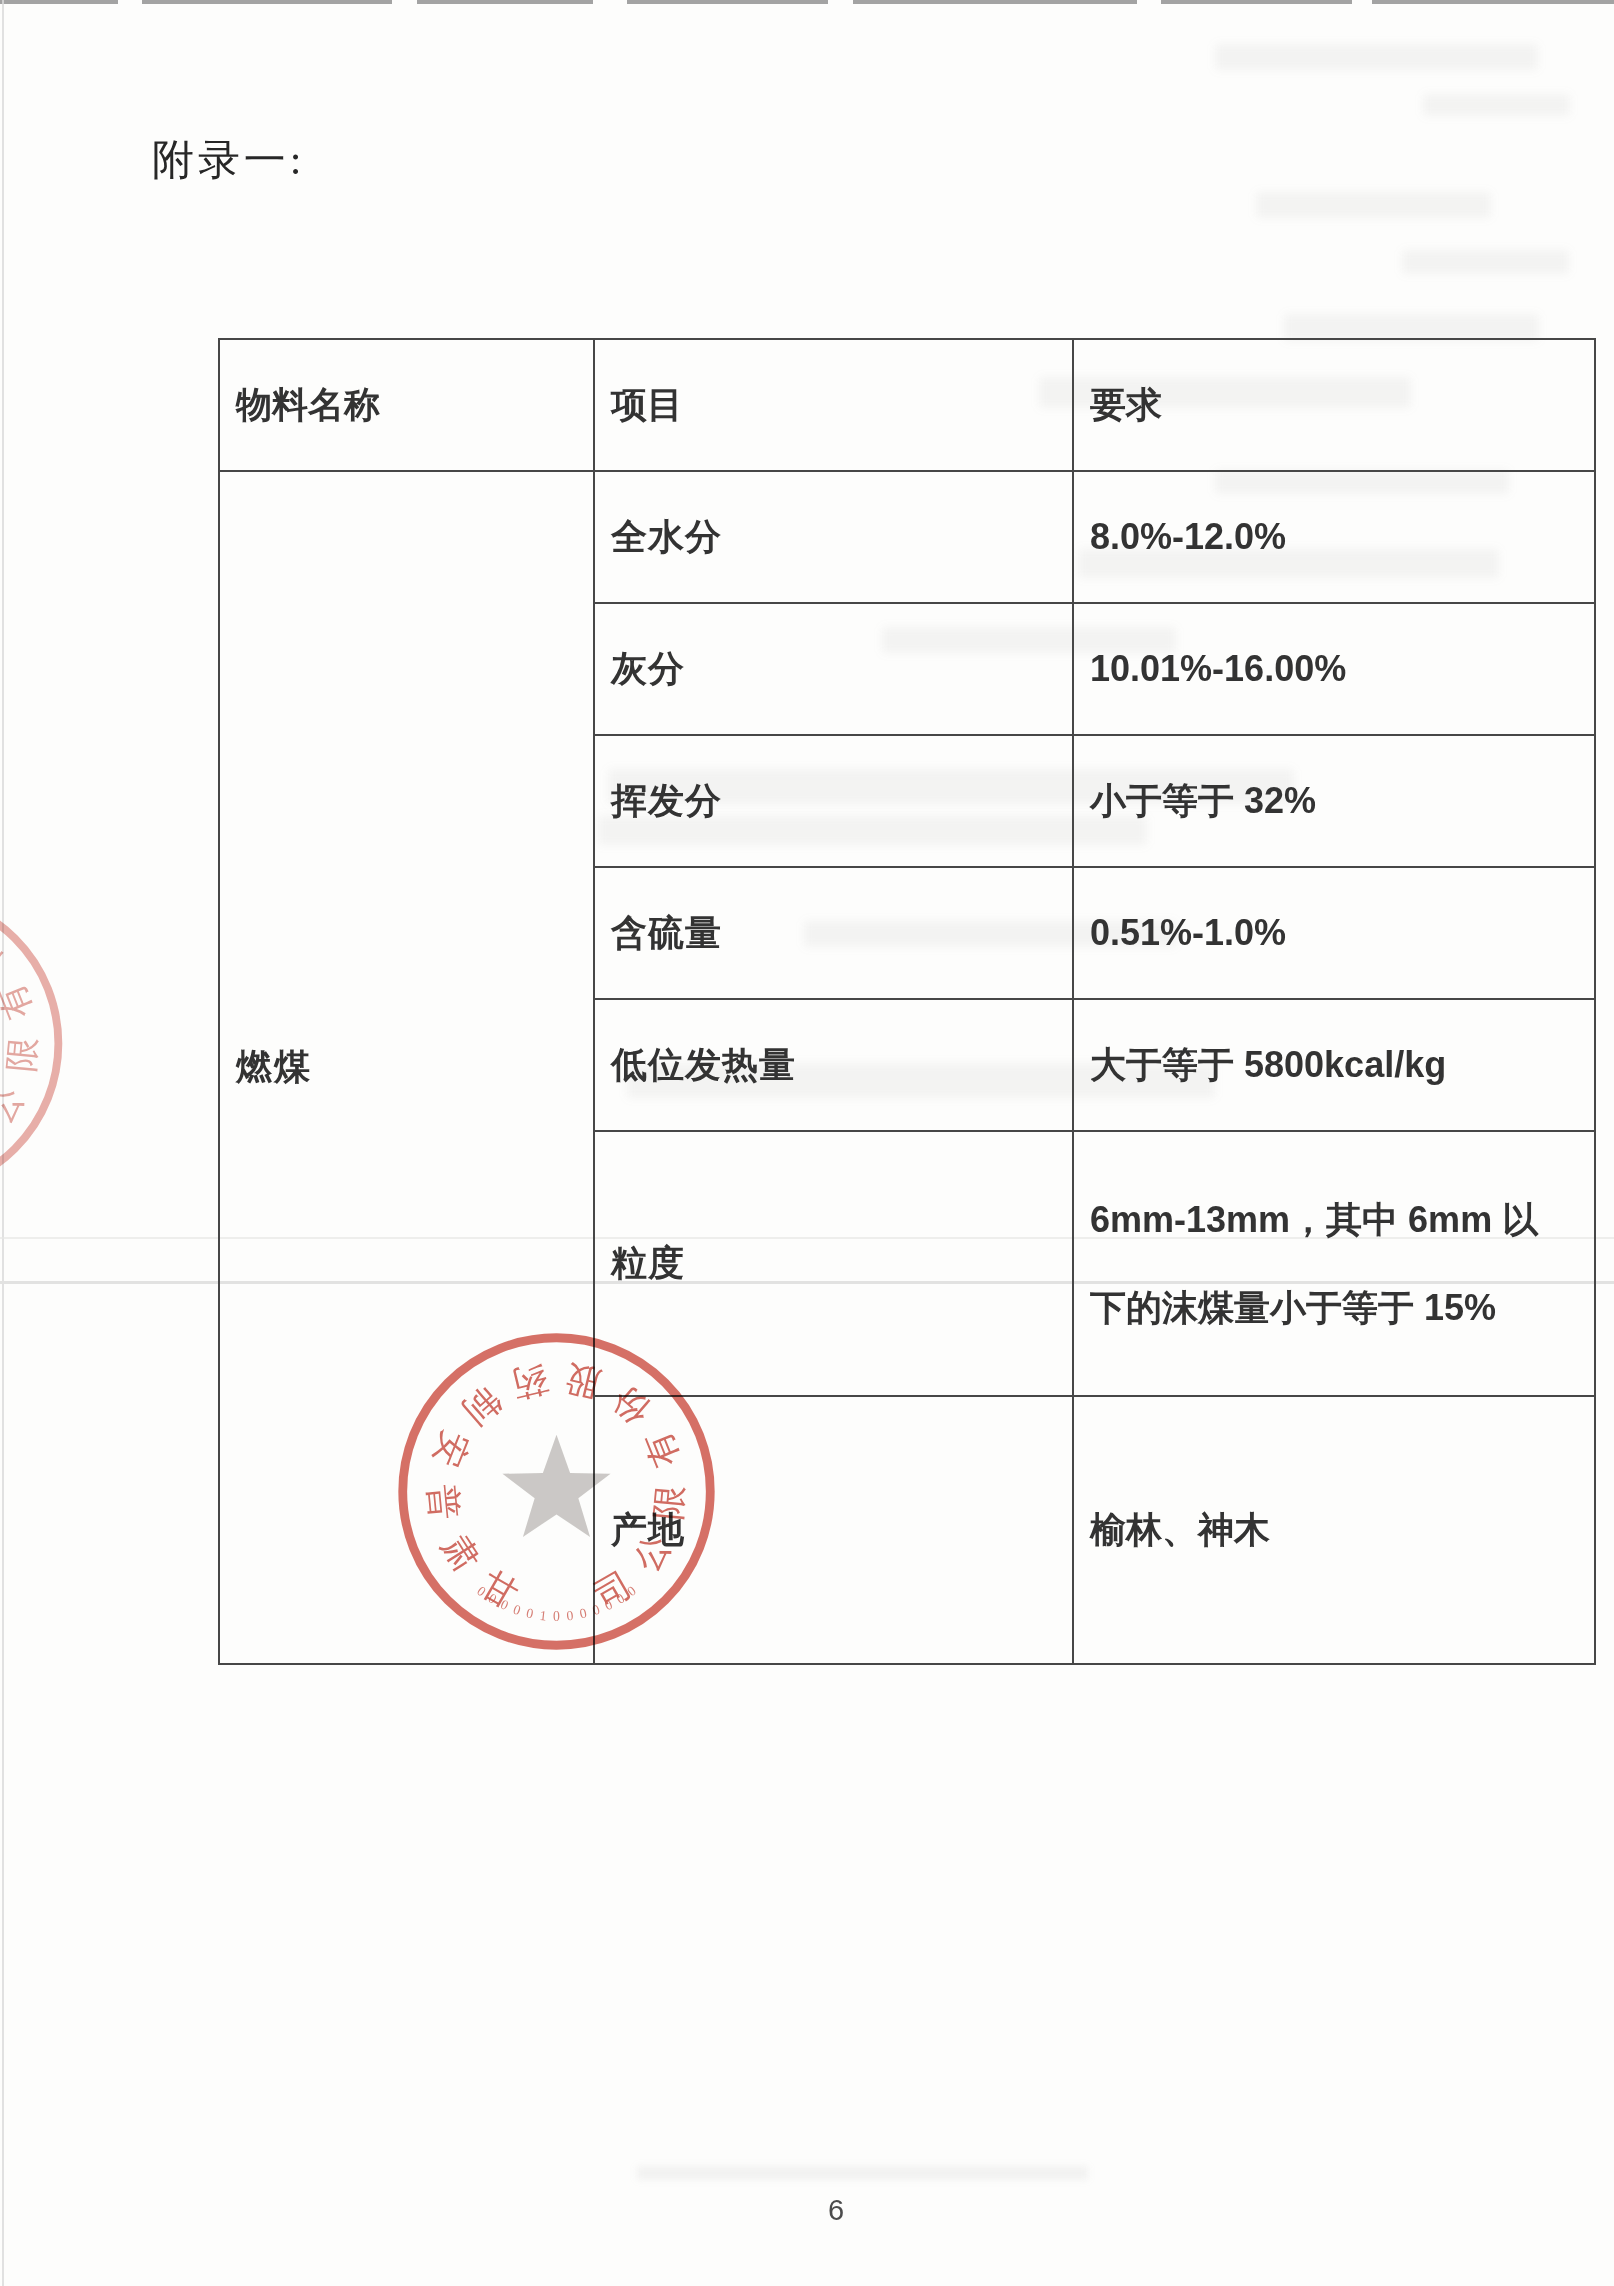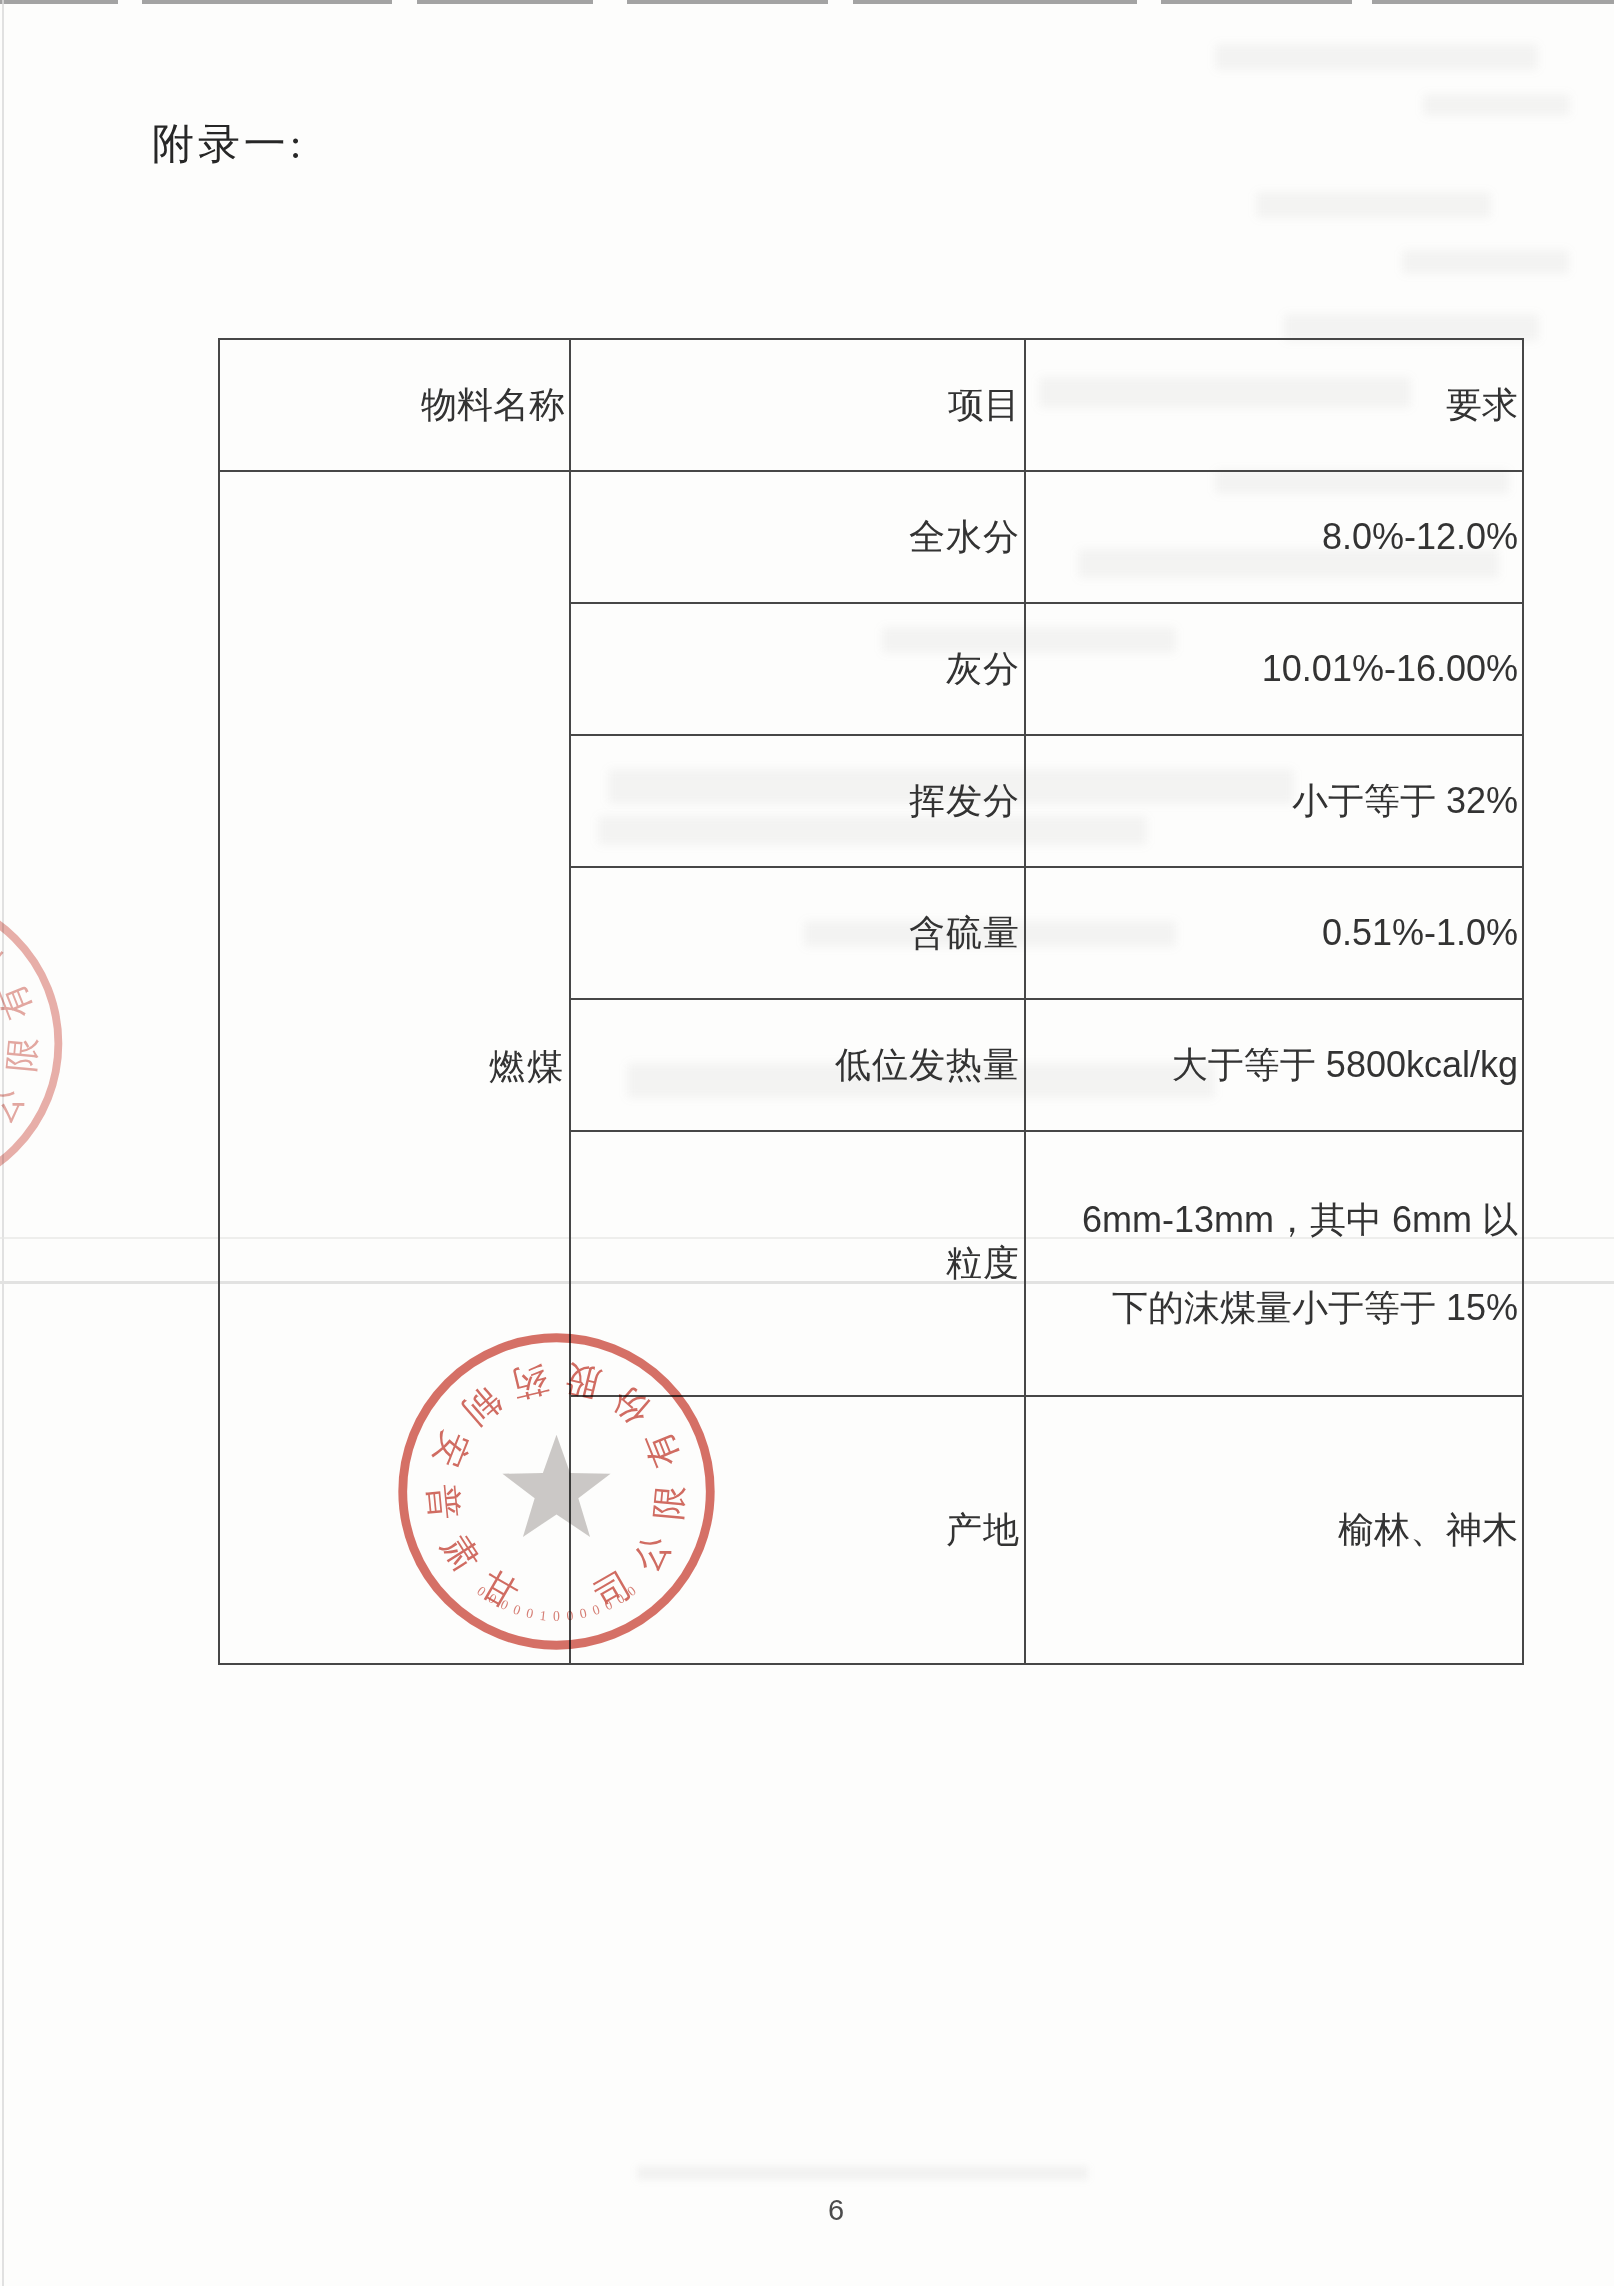--- a/index.html
+++ b/index.html
@@ -13,43 +13,43 @@
     color:#2e2e2e;
   }
   
   .edge-strip{position:absolute;top:0;height:3.9px;background:#5a5a5a;opacity:.55;}
   .left-scan-line{position:absolute;left:2px;top:0;width:2px;height:100%;background:#d9d9d9;opacity:.8;}
   .fold-line{position:absolute;left:0;width:100%;background:#e7e7e6;}
   .smudge{position:absolute;background:rgba(110,110,110,.07);filter:blur(4.9px);border-radius:3.9px;}
   .shadow-band{position:absolute;background:rgba(150,150,150,.10);filter:blur(3.9px);}
 
   .appendix-label{
-    position:absolute;left:152px;top:116px;
+    position:absolute;left:152px;top:132px;
     font-size:42px;letter-spacing:3.9px;color:#272727;
   }
   .doc-title{
     position:absolute;left:712px;top:203px;
     font-size:40px;letter-spacing:6.9px;color:#2b2b2b;
   }
 
   table.spec{
     position:absolute;left:218px;top:338px;
     width:1280px;
     border-collapse:collapse;
     table-layout:fixed;
   }
   table.spec,table.spec td,table.spec th{
     border:2px solid #474747;
   }
   table.spec{border-width:2.9px;}
   table.spec th,table.spec td{
-    text-align:right;vertical-align:middle;
-    font-weight:normal;
+    text-align:left;vertical-align:middle;
+    font-weight:bold;
     font-size:36px;color:#333;
-    padding:4px;
+    padding:16px;
   }
   th.c-material{width:341px;}
   th.c-item{width:445px;}
   th.c-req{width:488px;}
   tr.rh{height:132px;}
   tr.rh-tall{height:265px;}
   tr.rh-tall2{height:268px;}
   td.material{font-size:37px;letter-spacing:2px;}
   td.item{letter-spacing:1px;}
   td.req{font-family:"Liberation Sans","DejaVu Sans",sans-serif;font-size:35px;color:#2f2f2f;margin-top:30px;}

